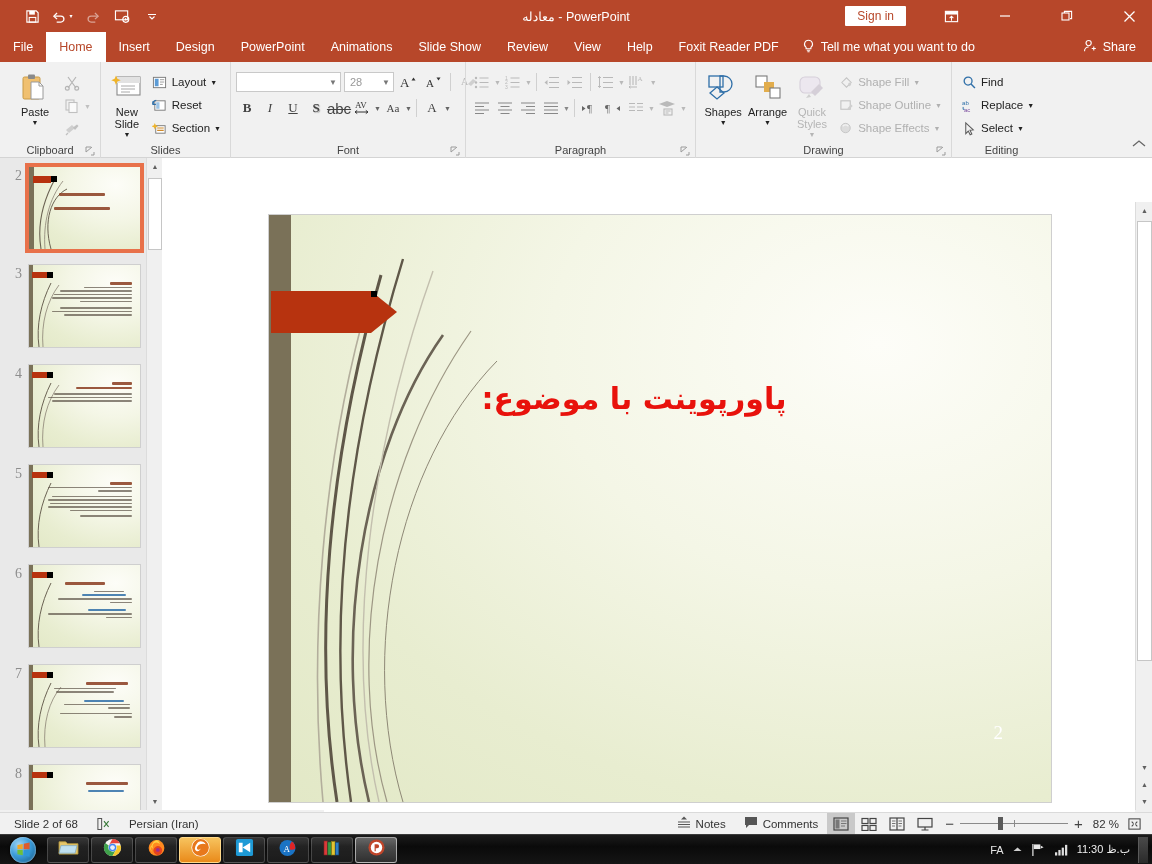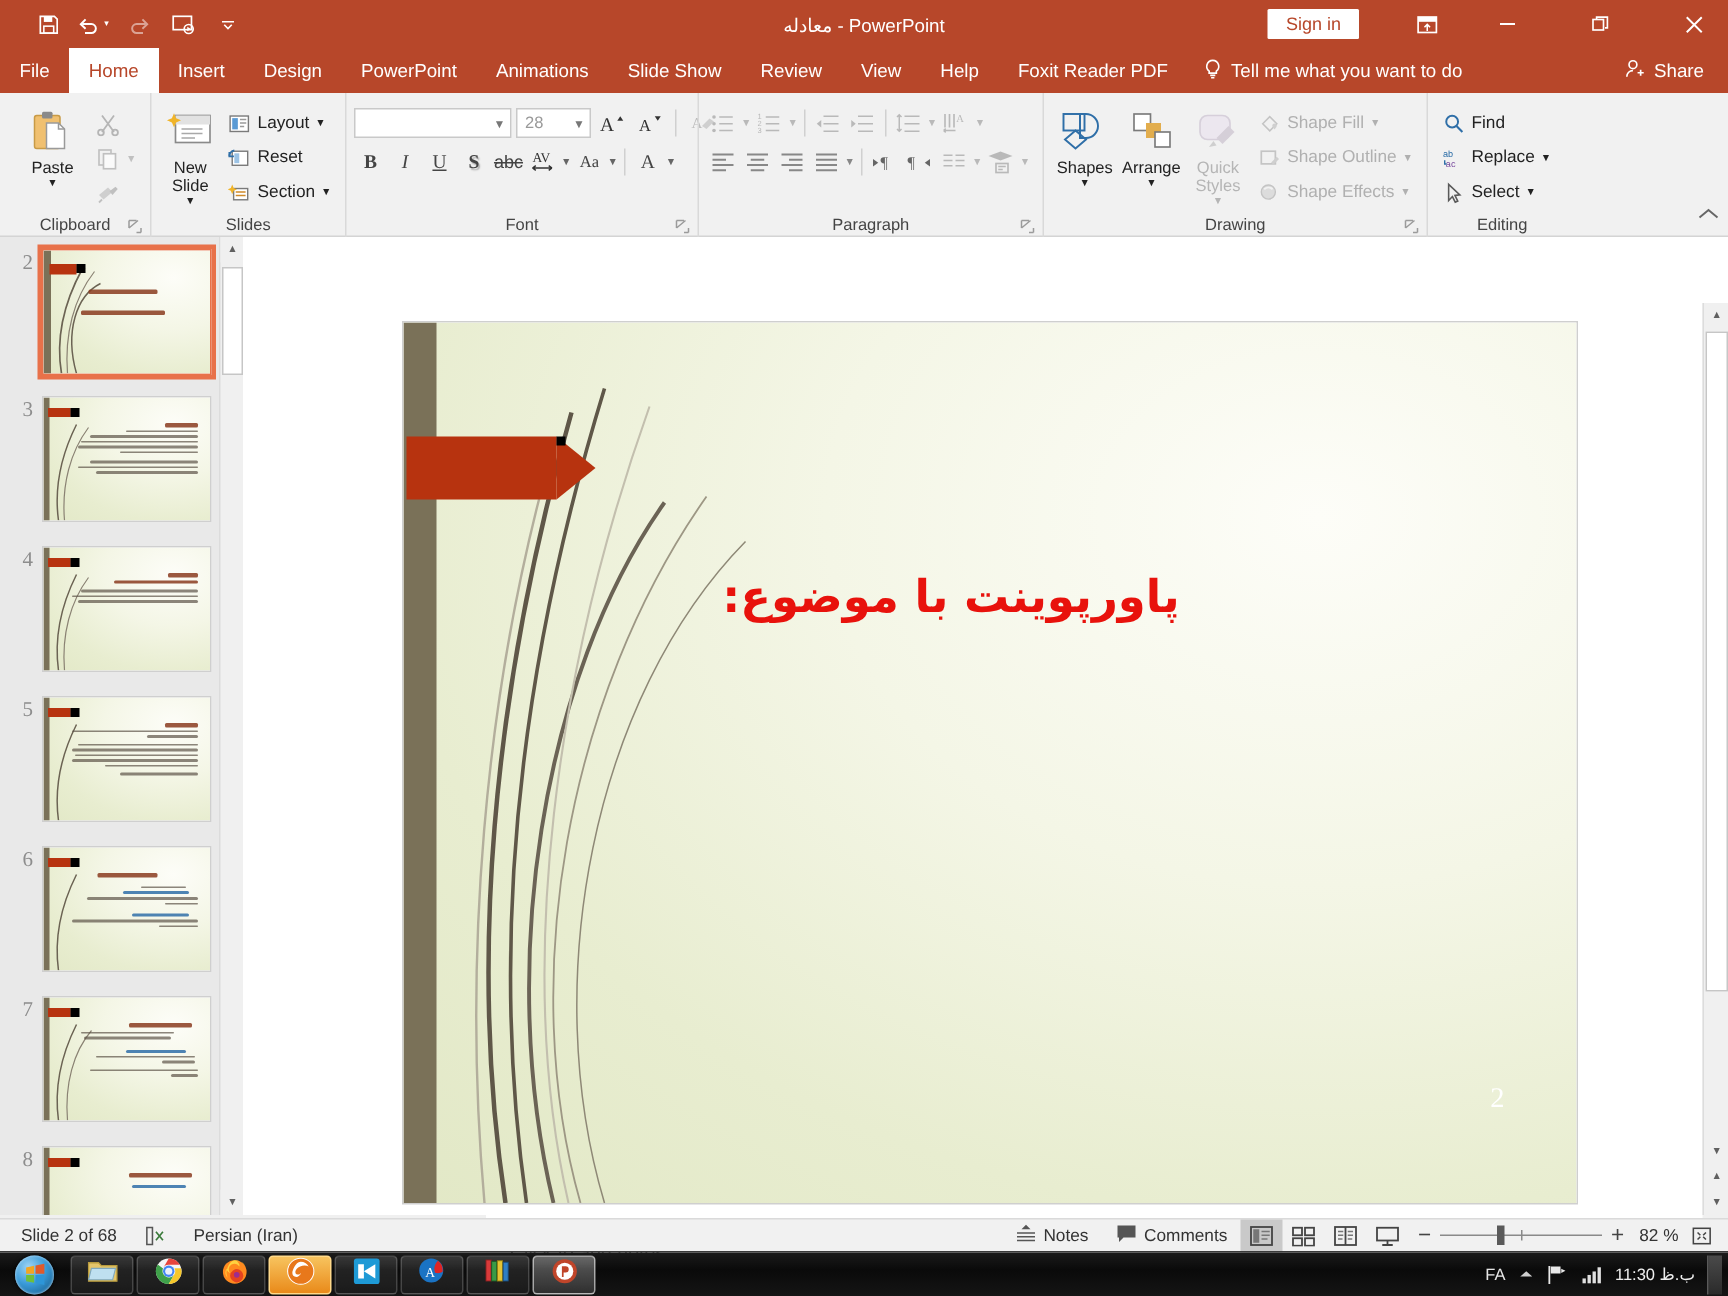--- a/index.html
+++ b/index.html
@@ -521,21 +521,21 @@
             </div>
           <div class="iconbtn" style="font-style:italic;font-size:13px;font-family:'Liberation Serif',serif;">
               <span>I</span>
             </div>
           <div class="iconbtn" style="text-decoration:underline;font-size:13px;font-family:'Liberation Serif',serif;">
               <span>U</span>
             </div>
           <div class="iconbtn" style="font-size:13px;font-weight:bold;font-family:'Liberation Serif',serif;text-shadow:1px 1px 1px #aaa;">
               <span>S</span>
             </div>
-          <div class="iconbtn" style="font-size:12px;text-decoration:line-through;">
+          <div class="iconbtn" style="font-size:15px;text-decoration:line-through;">
               <span>abc</span>
             </div>
           <div class="row">
             <div class="iconbtn">
               <svg width="19" height="16" viewBox="0 0 19 16">
                   <text x="2" y="8" font-family="Liberation Serif, serif" font-size="9" fill="#333">AV</text>
                   <path d="M2 12h13M2 12l2.2-1.6M2 12l2.2 1.6M15 12l-2.2-1.6M15 12l-2.2 1.6" stroke="#333" stroke-width="1" fill="none"></path>
                 </svg>
             </div>
             <span class="caret" style="color:#666;">▼</span>

